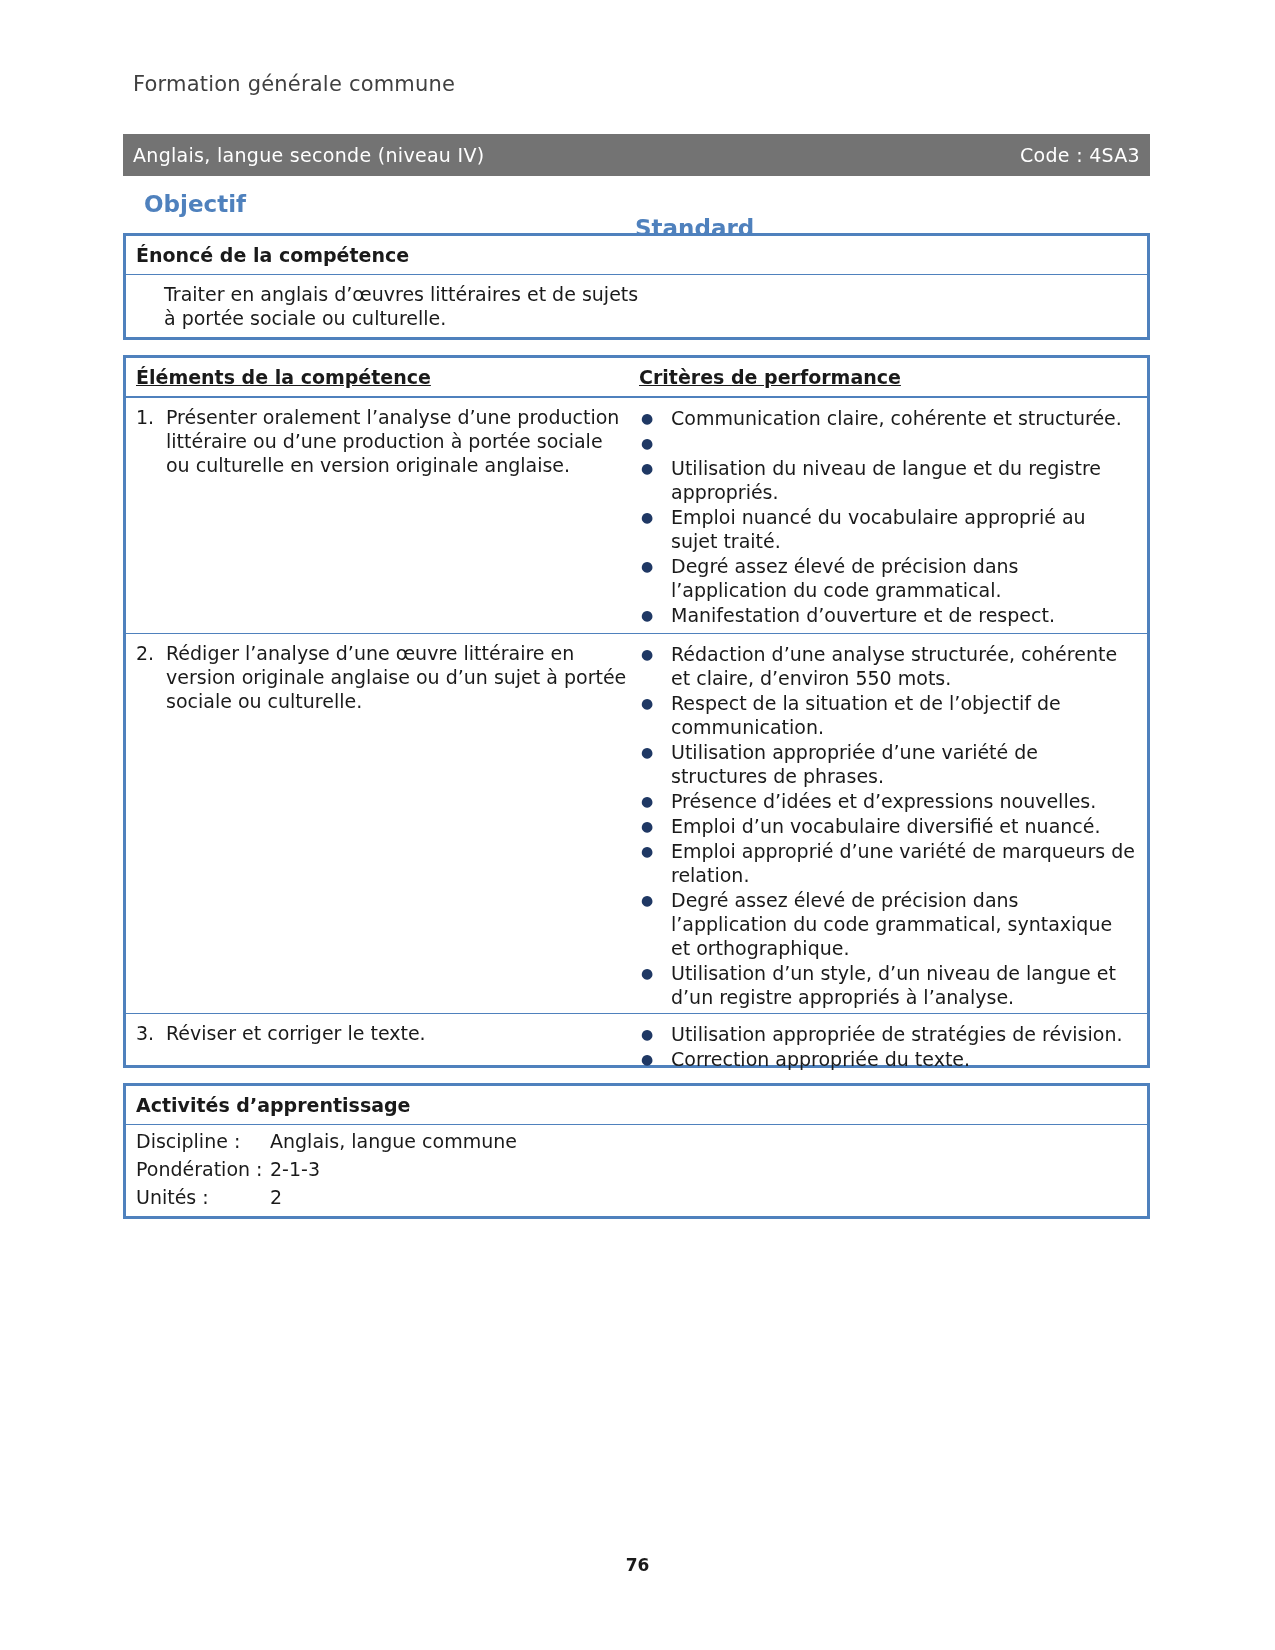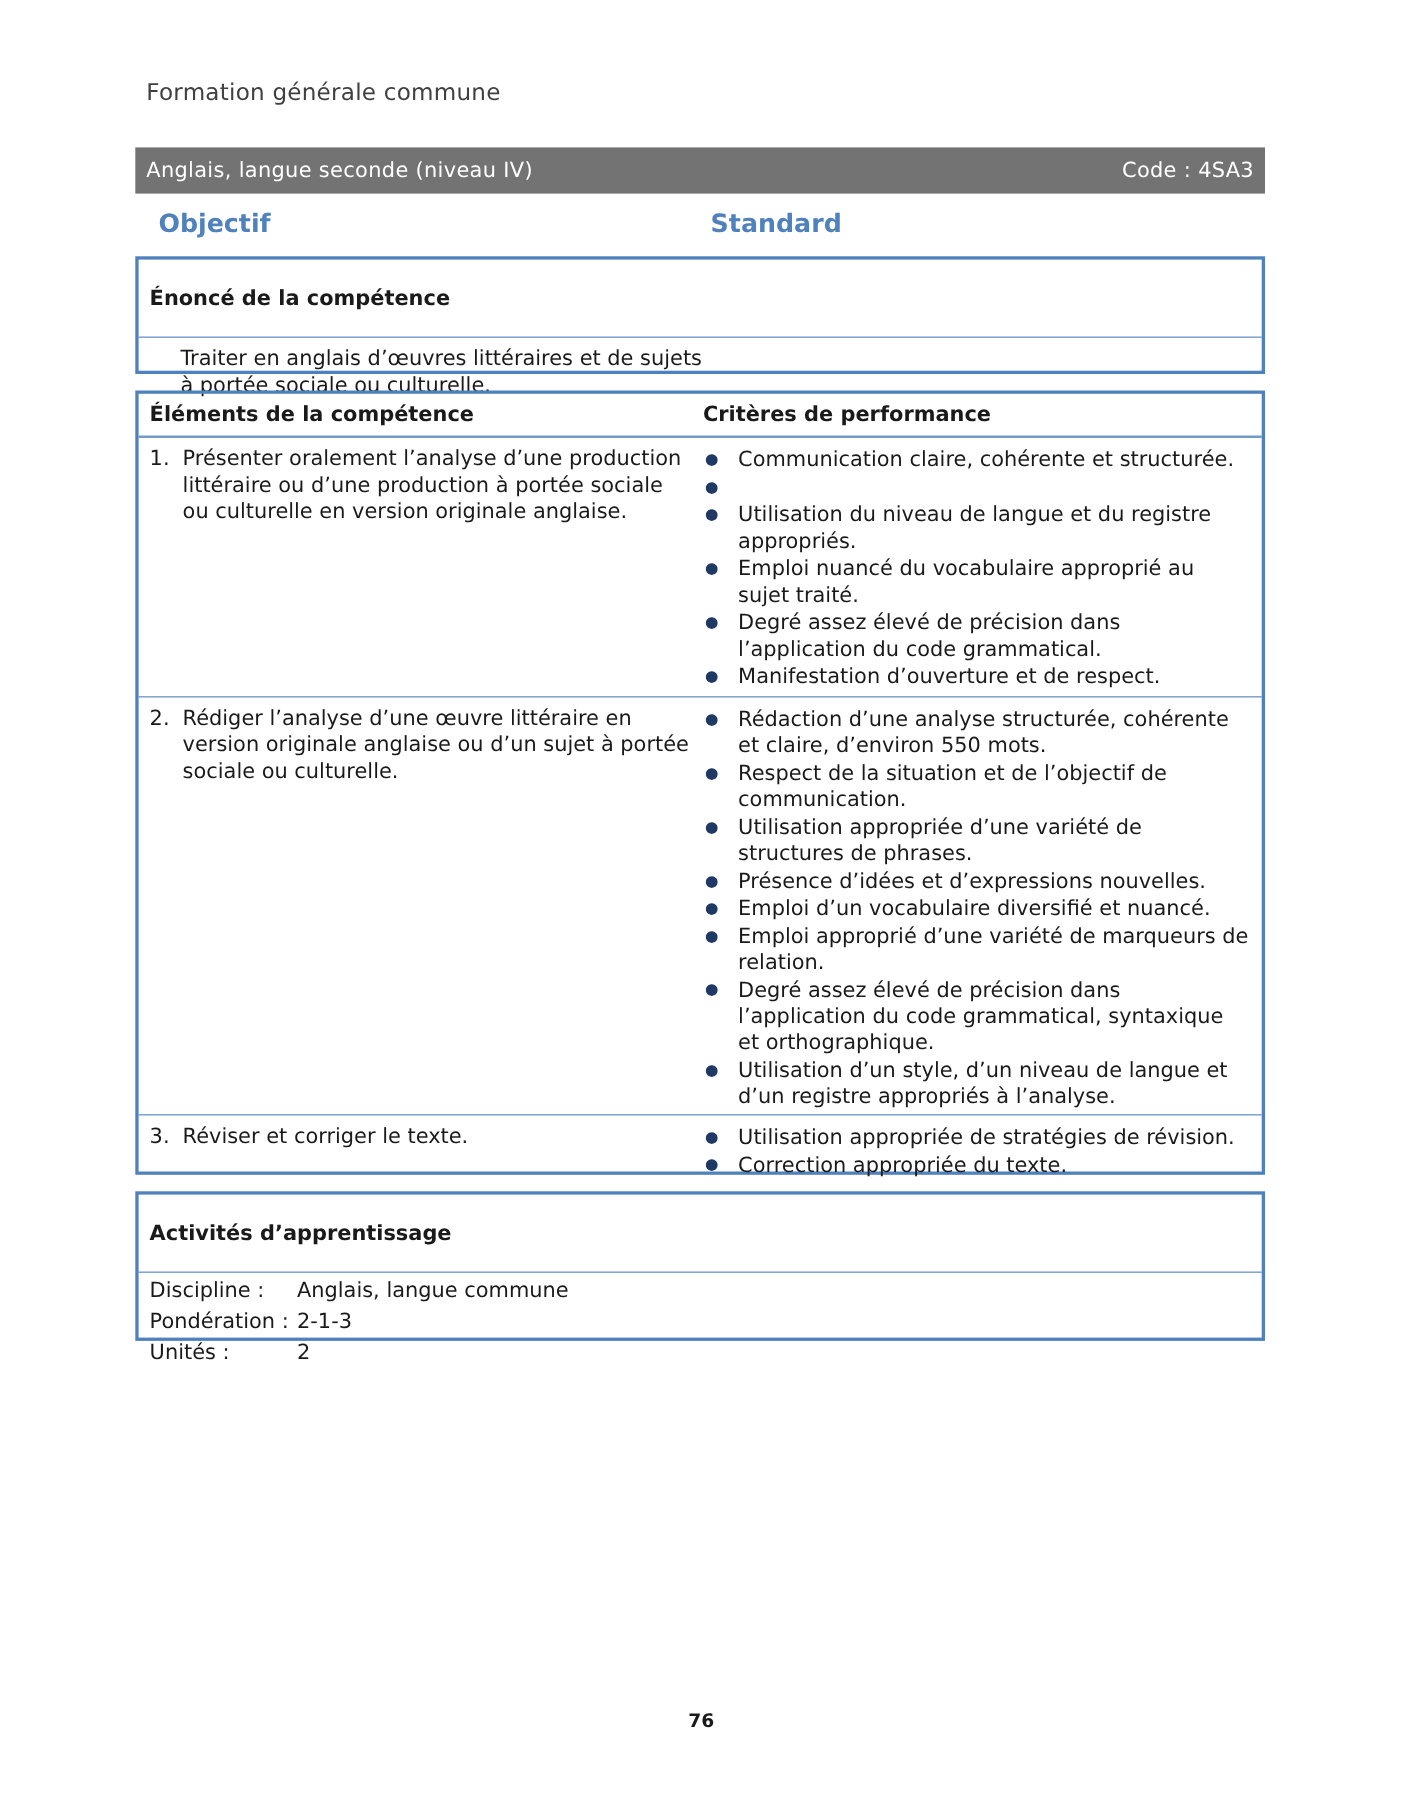--- a/index.html
+++ b/index.html
@@ -1,25 +1,25 @@
 <!DOCTYPE html>
 <html><head>
 <meta charset="utf-8">
 <style>
   html, body { margin: 0; padding: 0; background: #ffffff; }
   body { width: 1275px; height: 1650px; position: relative; font-family: "DejaVu Sans", sans-serif; color: #1a1a1a; }
   .section-label { position: absolute; top: 72px; left: 133px; font-size: 21px; color: #404040; letter-spacing: 0.2px; }
   .course-bar { position: absolute; top: 134px; left: 123px; width: 1027px; height: 42px; background: #737373; color: #ffffff; font-size: 19px; display: flex; justify-content: space-between; align-items: center; box-sizing: border-box; padding: 0 10px; letter-spacing: 0.3px; }
   .heads { position: absolute; top: 191px; left: 133px; width: 1010px; font-size: 23px; font-weight: bold; color: #4f81bd; }
   .heads .h-obj { position: absolute; left: 11px; }
-  .heads .h-std { position: absolute; left: 513px; }
+  .heads .h-std { position: absolute; left: 502px; margin-top: 24px; }
   .box { position: absolute; left: 123px; width: 1027px; border: 3px solid #4f81bd; box-sizing: border-box; }
-  .box .hdr { font-weight: bold; font-size: 19px; padding: 24px 10px; border-bottom: 1px solid #4f81bd; }
+  .box .hdr { font-weight: bold; font-size: 19px; padding: 8px 10px; border-bottom: 1px solid #4f81bd; }
   .box .body { font-size: 19px; padding: 7px 10px; line-height: 24px; }
-  .grid { display: flex; }
+  .grid { display: flex; text-decoration: underline; }
   .grid .c1 { width: 513px; box-sizing: border-box; }
   .grid .c2 { flex: 1; box-sizing: border-box; }
   .row { display: flex; border-top: 1px solid #4f81bd; }
   .row:first-of-type { border-top: none; }
   .row .c1 { width: 513px; padding: 7px 10px; box-sizing: border-box; font-size: 19px; line-height: 24px; display: flex; }
   .row .c1 .num { width: 30px; flex: none; }
   .row .c2 { flex: 1; padding: 8px 10px 5px 0; font-size: 19px; line-height: 24px; }
   .crit { display: flex; margin-bottom: 1px; }
   .crit .dot { width: 30px; flex: none; color: #1f3864; font-size: 14px; line-height: 24px; padding-left: 2px; }
   .kv { display: flex; font-size: 19px; line-height: 28px; }

